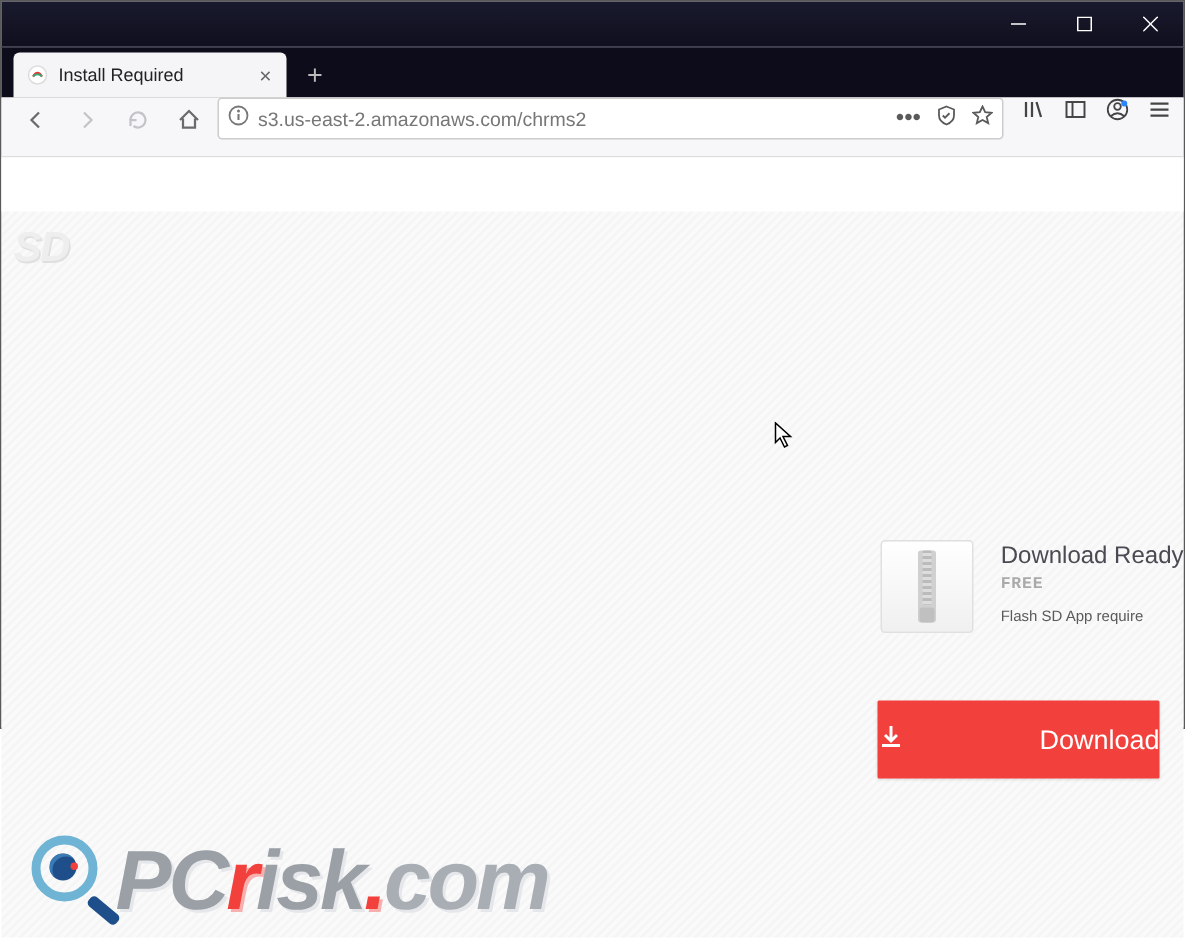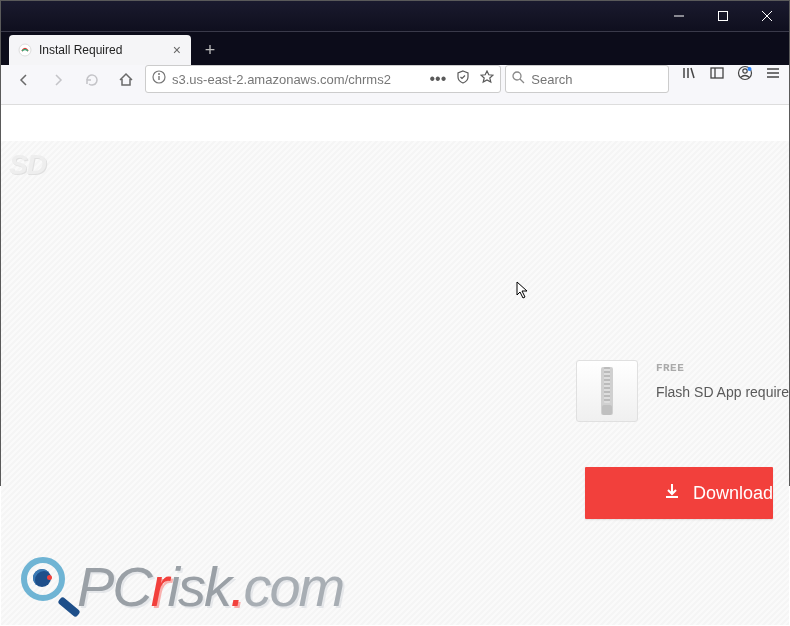--- a/index.html
+++ b/index.html
@@ -30,29 +30,29 @@
   .sd-badge { position: absolute; left: 8px; top: 44px; font-weight: 700; font-size: 28px; color: #eee; letter-spacing: -1px; text-shadow: 1px 1px 0 #e0e0e0; font-style: italic; }
   .cursor { position: absolute; left: 515px; top: 176px; }
   .ad-card { position: absolute; right: 0; top: 255px; display: flex; gap: 18px; align-items: flex-start; }
   .zip-icon { width: 62px; height: 62px; border: 1px solid #e0e0e0; border-radius: 3px; background: linear-gradient(to bottom, #fff, #f0f0f0); display: flex; align-items: center; justify-content: center; }
   .zipper { width: 12px; height: 48px; background: linear-gradient(to bottom, #d0d0d0 0%, #d0d0d0 100%); border-radius: 2px; position: relative; }
   .zipper::before { content: ''; position: absolute; top: 0; bottom: 12px; left: 3px; right: 3px; background: repeating-linear-gradient(to bottom, #bbb 0 2px, #ddd 2px 4px); border-radius: 1px; }
   .zipper::after { content: ''; position: absolute; bottom: 0; left: 1px; width: 10px; height: 10px; background: #c0c0c0; border-radius: 2px; }
   .ad-text { padding-top: 2px; }
   .ad-title { font-size: 16px; color: #4a4a52; font-weight: 400; margin-bottom: 4px; }
   .ad-free { font-size: 11px; color: #aaa; font-weight: 600; letter-spacing: 0.5px; margin-bottom: 10px; font-family: Liberation Mono, monospace; }
-  .ad-sub { font-size: 14px; color: #5a5a5a; }
-  .download-btn { position: absolute; right: 16px; top: 362px; width: 188px; height: 52px; background: #f2403c; color: #fff; display: flex; align-items: center; justify-content: flex-end; gap: 12px; font-size: 18px; border-radius: 1px; box-shadow: 0 1px 2px rgba(0,0,0,0.1); }
+  .ad-sub { font-size: 10px; color: #5a5a5a; }
+  .download-btn { position: absolute; right: 16px; top: 362px; width: 188px; height: 52px; background: #f2403c; color: #fff; display: flex; align-items: center; justify-content: space-between; gap: 12px; font-size: 18px; border-radius: 1px; box-shadow: 0 1px 2px rgba(0,0,0,0.1); }
   .watermark { position: absolute; left: 18px; bottom: 6px; display: flex; align-items: center; }
   .mag { width: 64px; height: 64px; position: relative; margin-right: -6px; }
   .mag-ring { width: 44px; height: 44px; border: 6px solid #6fb4d4; border-radius: 50%; position: absolute; top: 2px; left: 2px; }
   .mag-lens { width: 18px; height: 18px; background: #1e4f8a; border-radius: 50%; position: absolute; top: 14px; left: 14px; box-shadow: inset 2px 2px 0 #3a7ab5; }
   .mag-dot { position: absolute; width: 5px; height: 5px; background: #f2403c; border-radius: 50%; top: 20px; left: 28px; }
   .mag-handle { width: 24px; height: 8px; background: #1e4f8a; border-radius: 3px; position: absolute; bottom: 8px; right: 2px; transform: rotate(40deg); }
-  .pcrisk { font-size: 56px; font-weight: 400; font-style: italic; letter-spacing: -2px; color: #9aa0a6; text-shadow: 2px 2px 0 #e5e7ea; }
+  .pcrisk { font-size: 56px; font-weight: 700; font-style: italic; letter-spacing: -2px; color: #9aa0a6; text-shadow: 2px 2px 0 #e5e7ea; }
   .pcrisk .r { color: #f2403c; text-shadow: 2px 2px 0 #f8b0ae; }
   .pcrisk .com { color: #a8aeb4; }
 </style>
 </head>
 <body>
 
 <div class="window">
   <div class="titlebar">
     <div class="spacer"></div>
     <div class="win-btn">
@@ -123,27 +123,20 @@
         <span><svg width="14" height="14" viewBox="0 0 14 14">
               <path d="M7 1 L12 3 v4 c0 3 -2.5 5 -5 6 c-2.5 -1 -5 -3 -5 -6 V3 Z" fill="none" stroke="#5a5a5a" stroke-width="1.2"></path>
               <path d="M4.5 7 l1.5 1.5 l3 -3" fill="none" stroke="#5a5a5a" stroke-width="1.2"></path>
             </svg></span>
         <span><svg width="14" height="14" viewBox="0 0 14 14">
               <path d="M7 1 l1.8 3.8 4.2 .4 -3.2 2.8 1 4.1 L7 10 3.2 12.1 l1 -4.1 L1 5.2 l4.2 -.4 Z" fill="none" stroke="#5a5a5a" stroke-width="1.2"></path>
             </svg></span>
       </div>
     </div>
 
-    <div class="searchbar">
-      <span><svg width="13" height="13" viewBox="0 0 13 13">
-            <circle cx="5" cy="5" r="4" fill="none" stroke="#888" stroke-width="1.3"></circle>
-            <line x1="8" y1="8" x2="12" y2="12" stroke="#888" stroke-width="1.3"></line>
-          </svg></span>
-      <input type="text" placeholder="Search" style="">
-    </div>
 
     <div class="tool-icons">
       <span><svg width="16" height="16" viewBox="0 0 16 16">
             <line x1="3" y1="3" x2="3" y2="13" stroke="#444" stroke-width="1.5"></line>
             <line x1="7" y1="3" x2="7" y2="13" stroke="#444" stroke-width="1.5"></line>
             <line x1="10" y1="3" x2="13" y2="13" stroke="#444" stroke-width="1.5"></line>
           </svg></span>
       <span><svg width="16" height="16" viewBox="0 0 16 16">
             <rect x="2" y="3" width="12" height="10" fill="none" stroke="#444" stroke-width="1.3"></rect>
             <line x1="6" y1="3" x2="6" y2="13" stroke="#444" stroke-width="1.3"></line>
@@ -170,20 +163,21 @@
       <svg width="14" height="18" viewBox="0 0 14 18">
           <path d="M1 1 L1 14 L4 11 L7 17 L9 16 L6 10 L11 10 Z" fill="#fff" stroke="#000" stroke-width="1"></path>
         </svg>
     </div>
 
     <div class="ad-card">
       <div class="zip-icon">
           <div class="zipper"></div>
         </div>
       <div class="ad-text">
+        <div class="ad-title">Download Ready</div>
         <div class="ad-free">FREE</div>
         <div class="ad-sub">Flash SD App require</div>
       </div>
     </div>
 
     <div class="download-btn">
       <span><svg width="18" height="18" viewBox="0 0 18 18">
             <path d="M9 2 v9 M5 8 l4 4 l4 -4 M3 15 h12" fill="none" stroke="#fff" stroke-width="2"></path>
           </svg></span>
       <span>Download</span>

